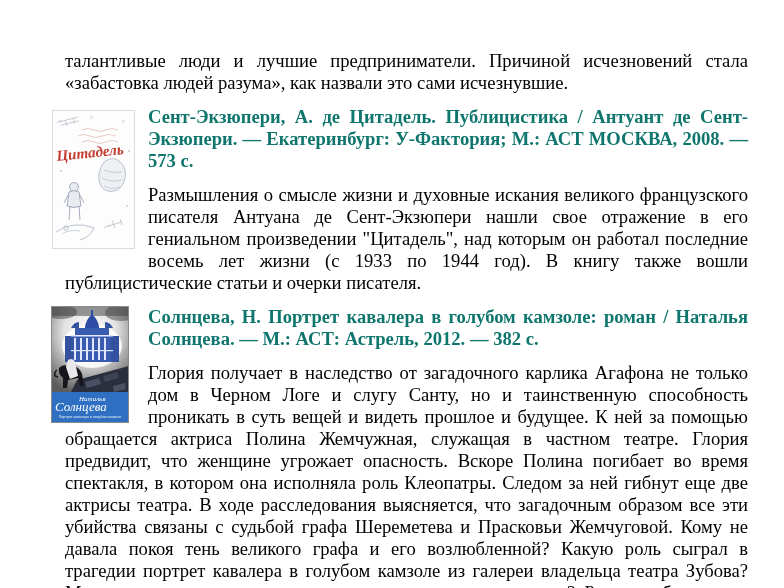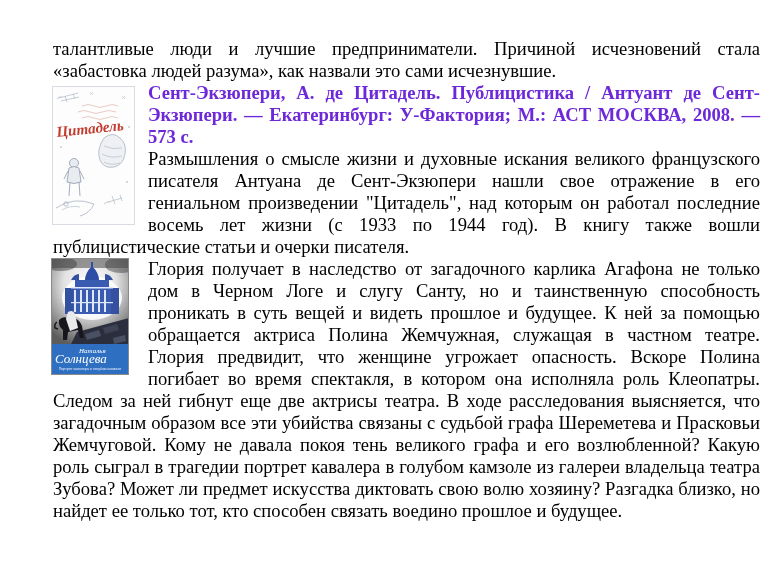--- a/index.html
+++ b/index.html
@@ -17,26 +17,26 @@
   .page {
     position: absolute;
     top: 38px;
     left: 53px;
     width: 707px;
     font-size: 18.6px;
     line-height: 22px;
     color: #000000;
   }
   .page p {
-    margin: 0;
+    margin: 12px;
     text-align: justify;
   }
   .citation {
     font-weight: bold;
-    color: #6d28d9;
+    color: #0f766e;
   }
   .book-cover {
     float: left;
     background: #ffffff;
   }
   .cover-1 {
     width: 83px;
     height: 139px;
     margin: 4px 13px 6px -1px;
   }
@@ -161,16 +161,17 @@
 
         <g>
           <rect x="0" y="86" width="78" height="31" fill="#2f6fc1"></rect>
           <text x="28" y="95" font-family="Liberation Serif, serif" font-style="italic" font-size="7" fill="#ffffff">Наталья</text>
           <text x="4" y="105" font-family="Liberation Serif, serif" font-style="italic" font-size="13" fill="#ffffff">Солнцева</text>
           <text x="39" y="112" text-anchor="middle" font-family="Liberation Sans, sans-serif" font-size="3.6" fill="#eaf2ff">Портрет кавалера в голубом камзоле</text>
         </g>
         <rect x="0.5" y="0.5" width="77" height="116" fill="none" stroke="#8a8a8a" stroke-width="1"></rect>
       </svg>
     </div>
+    <p class="citation">Солнцева, Н. Портрет кавалера в голубом камзоле: роман / Наталья Солнцева. — М.: АСТ: Астрель, 2012. — 382 с.</p>
     <p class="description">Глория получает в наследство от загадочного карлика Агафона не только дом в Черном Логе и слугу Санту, но и таинственную способность проникать в суть вещей и видеть прошлое и будущее. К ней за помощью обращается актриса Полина Жемчужная, служащая в частном театре. Глория предвидит, что женщине угрожает опасность. Вскоре Полина погибает во время спектакля, в котором она исполняла роль Клеопатры. Следом за ней гибнут еще две актрисы театра. В ходе расследования выясняется, что загадочным образом все эти убийства связаны с судьбой графа Шереметева и Прасковьи Жемчуговой. Кому не давала покоя тень великого графа и его возлюбленной? Какую роль сыграл в трагедии портрет кавалера в голубом камзоле из галереи владельца театра Зубова? Может ли предмет искусства диктовать свою волю хозяину? Разгадка близко, но найдет ее только тот, кто способен связать воедино прошлое и будущее.</p>
   </section>
 
 </div>
 
 </body></html>

